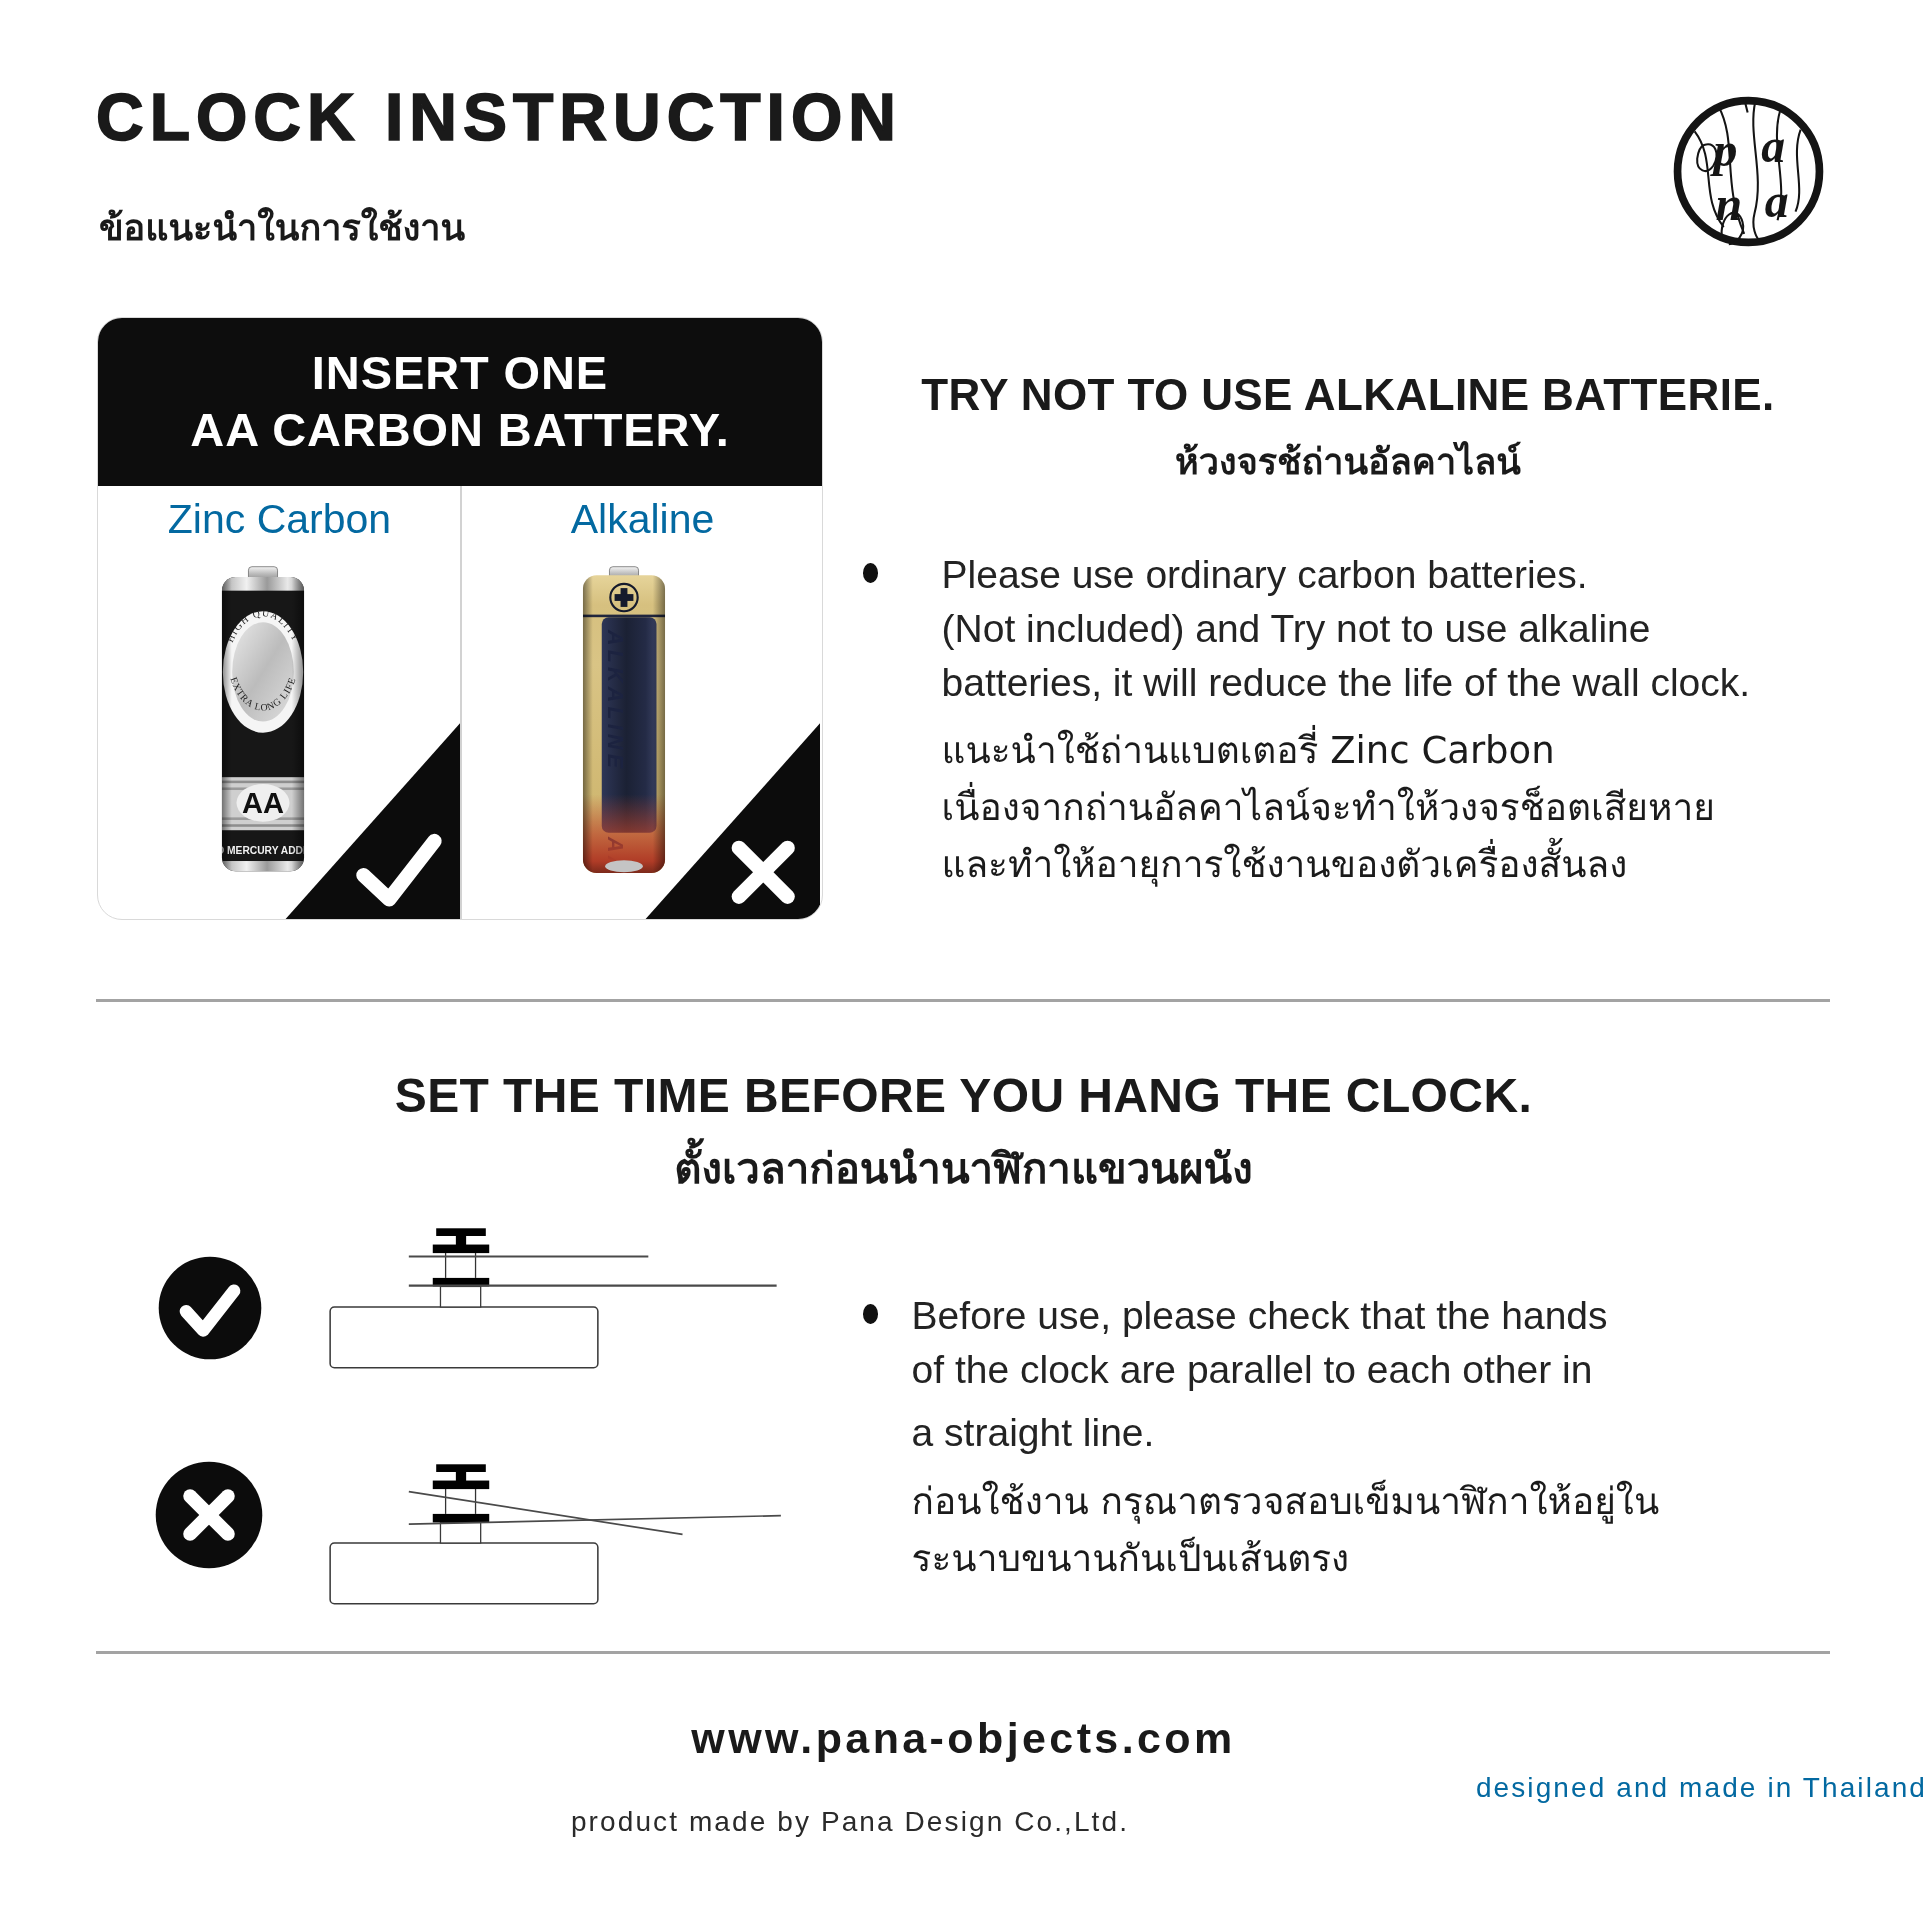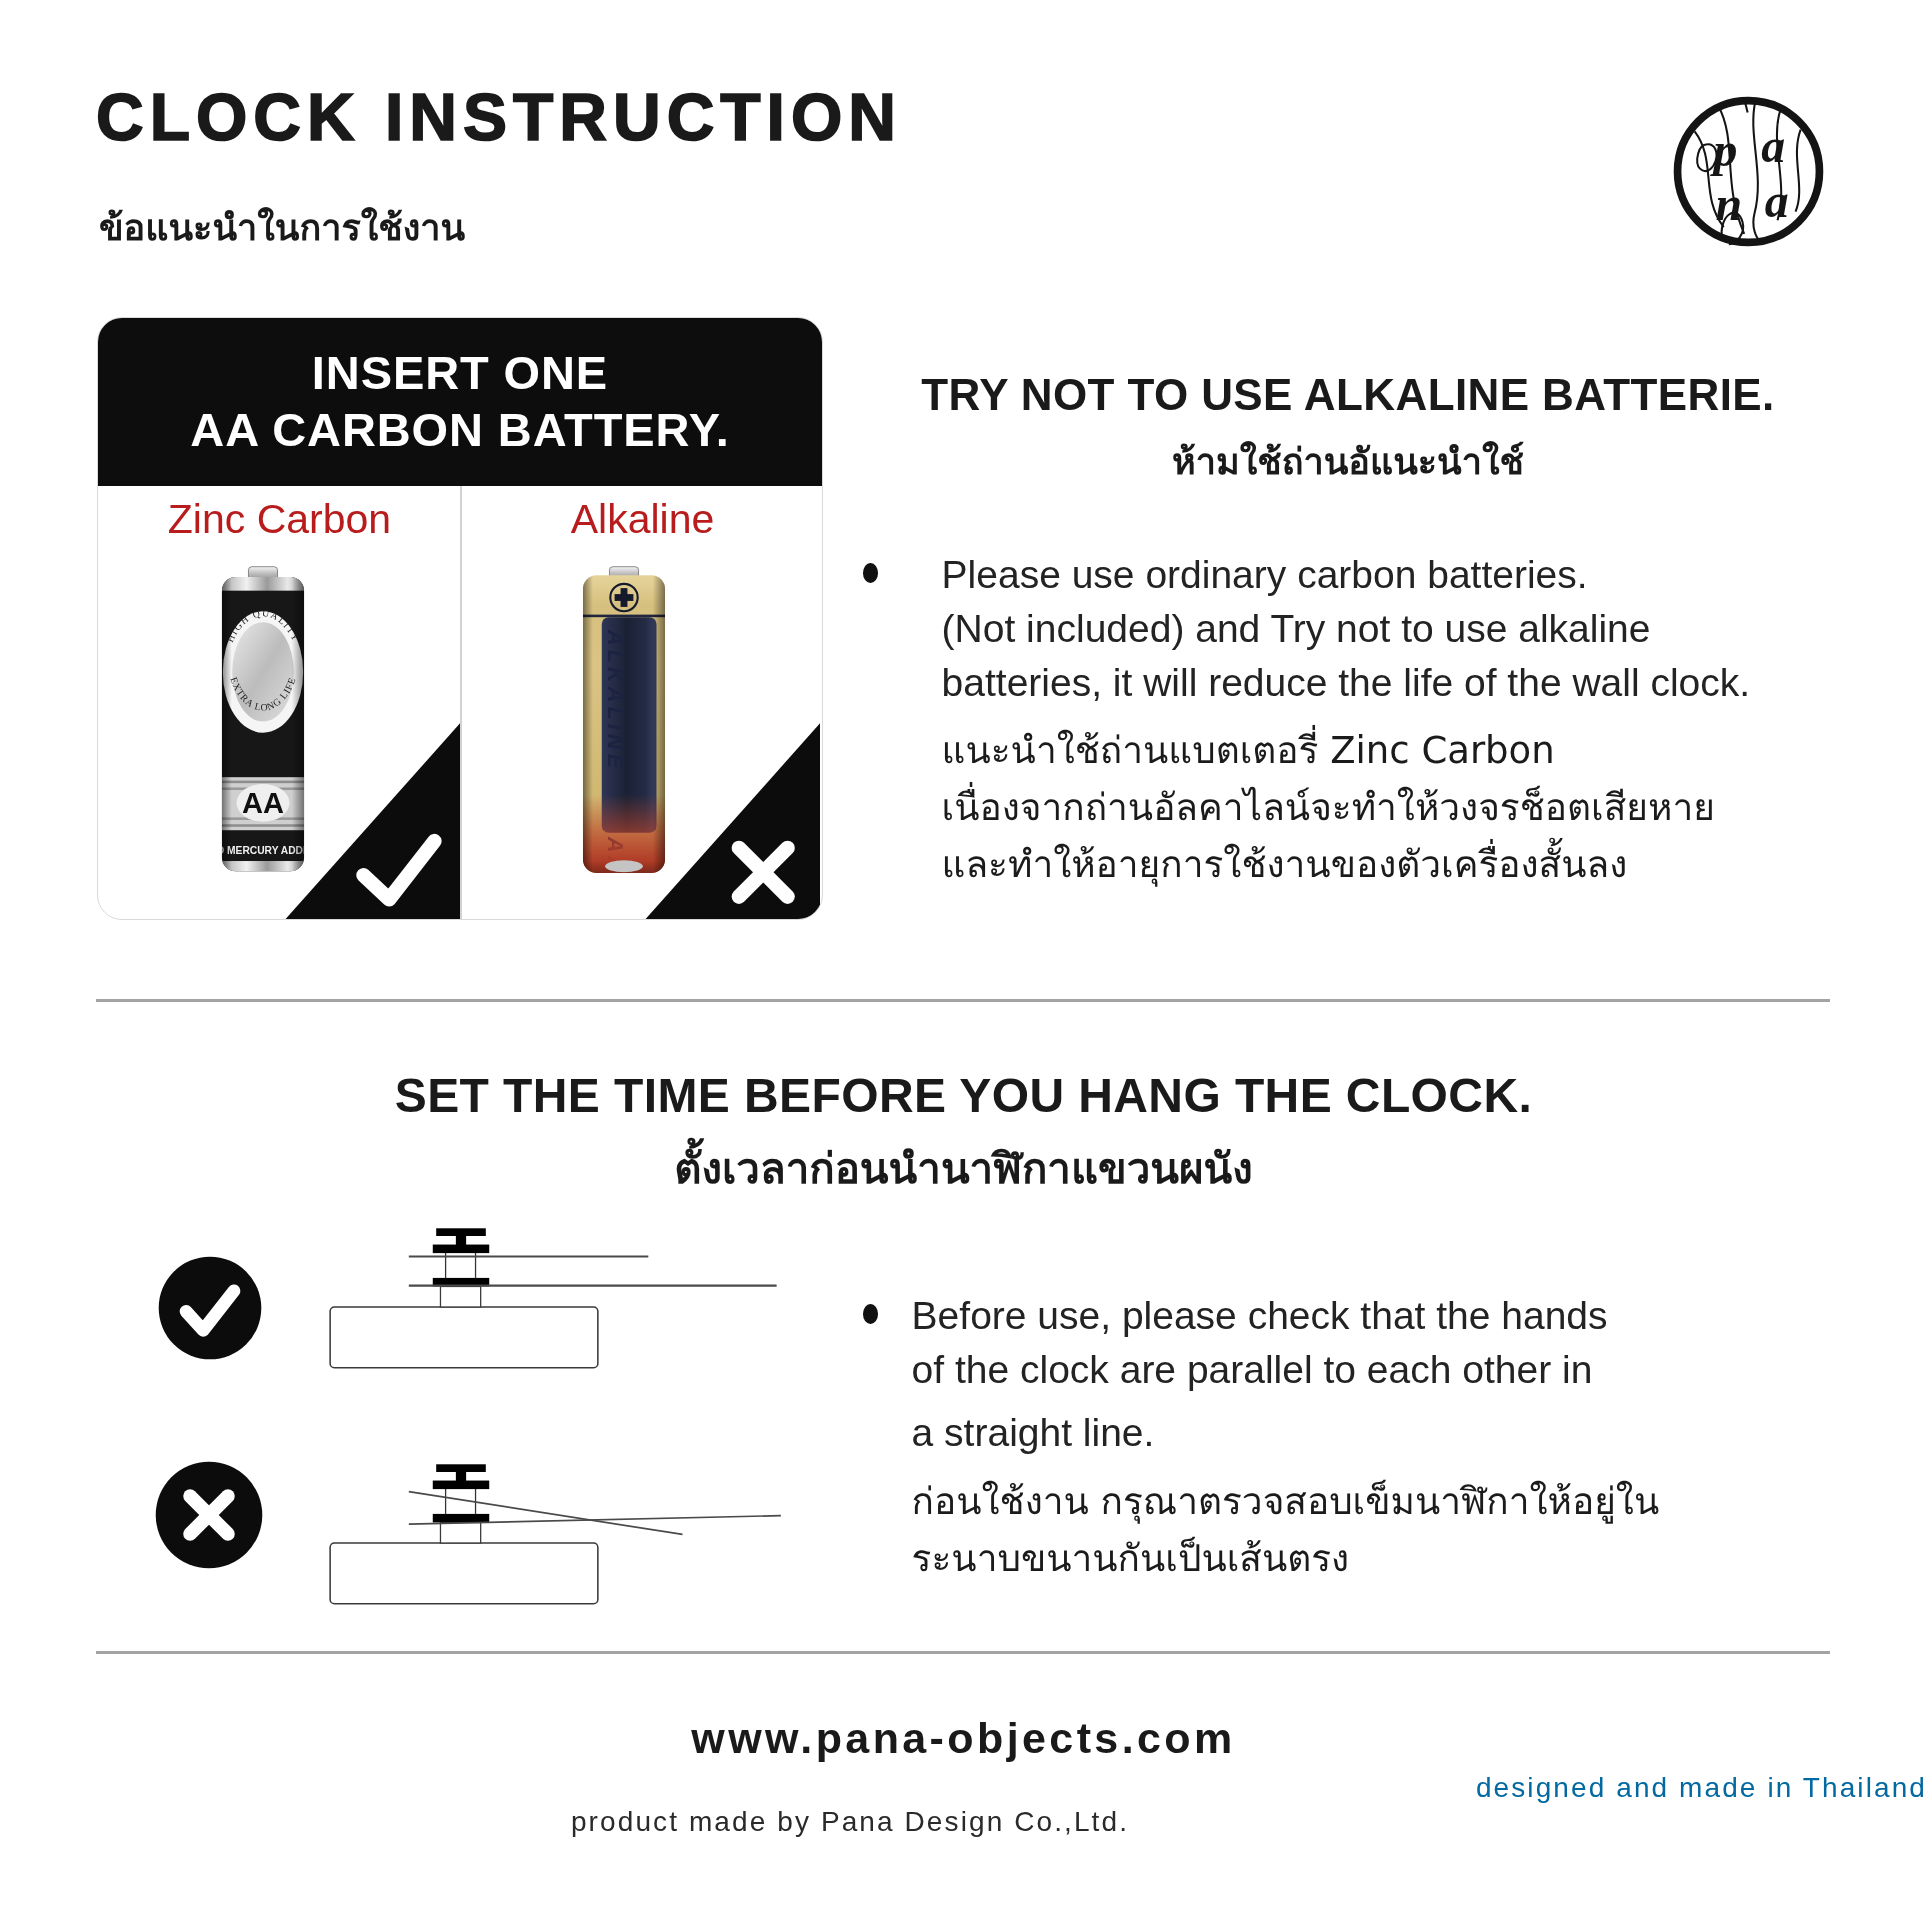--- a/index.html
+++ b/index.html
@@ -14,21 +14,21 @@
   .page-title-th{left:99px;top:199px;font-size:36px;font-weight:600;}
 
   
   .card{left:97px;top:317px;width:726px;height:603px;border:1.7px solid #d9d9d9;
         border-radius:25px;overflow:hidden;box-sizing:border-box;background:#fff;}
   .card-header{position:absolute;left:0;top:0;width:100%;height:168px;background:#0d0d0d;
                color:#fff;text-align:center;padding-top:26px;box-sizing:border-box;}
   .card-header div{font-size:47px;font-weight:700;line-height:57px;letter-spacing:0.9px;}
   .card-vdivider{position:absolute;left:362px;top:168px;width:1.7px;bottom:0;background:#d2d2d2;}
   .col-label{position:absolute;top:178px;width:363px;text-align:center;font-size:41px;
-             font-weight:500;color:#b91c1c;}
+             font-weight:500;color:#0369a1;}
   .col-label.left{left:0;}
   .col-label.right{left:363px;}
   .battery{position:absolute;width:86px;height:308px;}
   .tri{position:absolute;width:175px;height:197px;}
 
   
   .s1-head{left:856px;top:370px;width:984px;text-align:center;font-size:44px;
            font-weight:700;letter-spacing:0.4px;white-space:nowrap;}
   .s1-head-th{left:856px;top:433px;width:984px;text-align:center;font-size:36px;font-weight:600;}
   .bullet-block{display:flex;align-items:flex-start;}
@@ -200,21 +200,21 @@
     <svg class="tri" style="left:547px;top:405px;" viewBox="0 0 205 230">
       <polygon points="0,230 205,230 205,0" fill="#0c0c0c"></polygon>
       <g stroke="#fff" stroke-width="17" stroke-linecap="round">
         <line x1="110" y1="146" x2="167" y2="203"></line>
         <line x1="167" y1="146" x2="110" y2="203"></line>
       </g>
     </svg>
   </div>
 
   <div class="abs s1-head">TRY NOT TO USE ALKALINE BATTERIE.</div>
-  <div class="abs s1-head-th th">ห้ามใช้ถ่านอัแนะนำใช์</div>
+  <div class="abs s1-head-th th">ห้วงจรช้ถ่านอัลคาไลน์</div>
 
   <div class="abs s1-bullets bullet-block">
     <div class="bullet-dot"></div>
     <div class="bullet-text">
       <div class="en-line">Please use ordinary carbon batteries.</div>
       <div class="en-line">(Not included) and Try not to use alkaline</div>
       <div class="en-line">batteries, it will reduce the life of the wall clock.</div>
       <div class="s1-th">
         <div class="th-line th">แนะนำใช้ถ่านแบตเตอรี่ Zinc Carbon</div>
         <div class="th-line th">เนื่องจากถ่านอัลคาไลน์จะทำให้วงจรช็อตเสียหาย</div>

